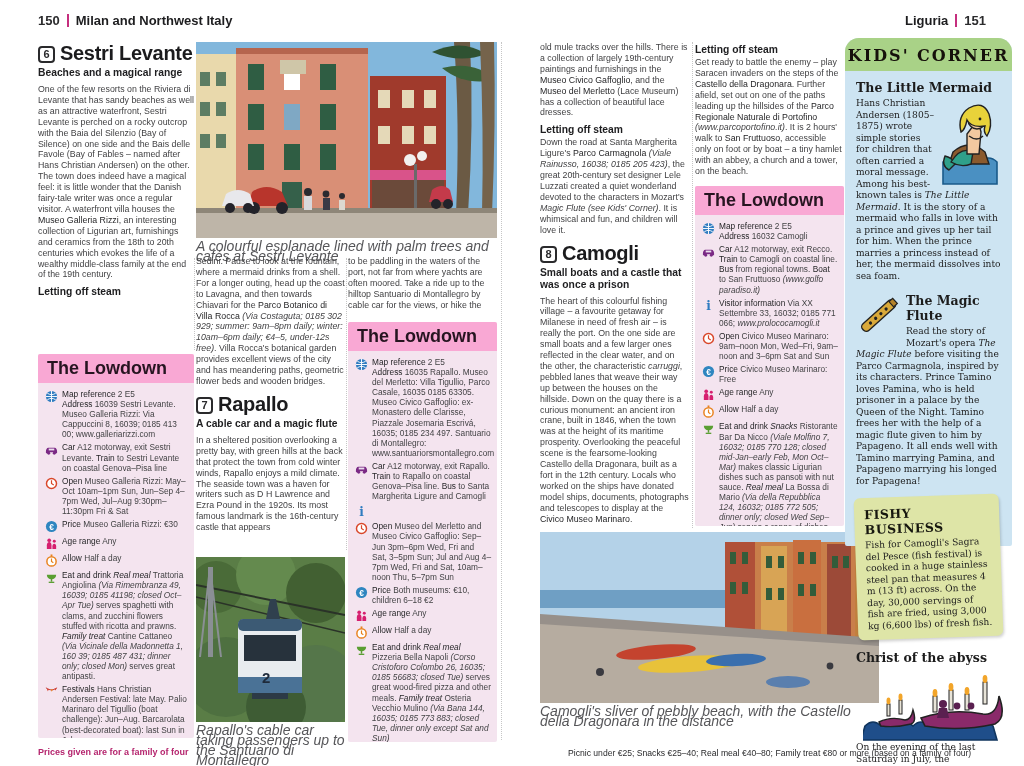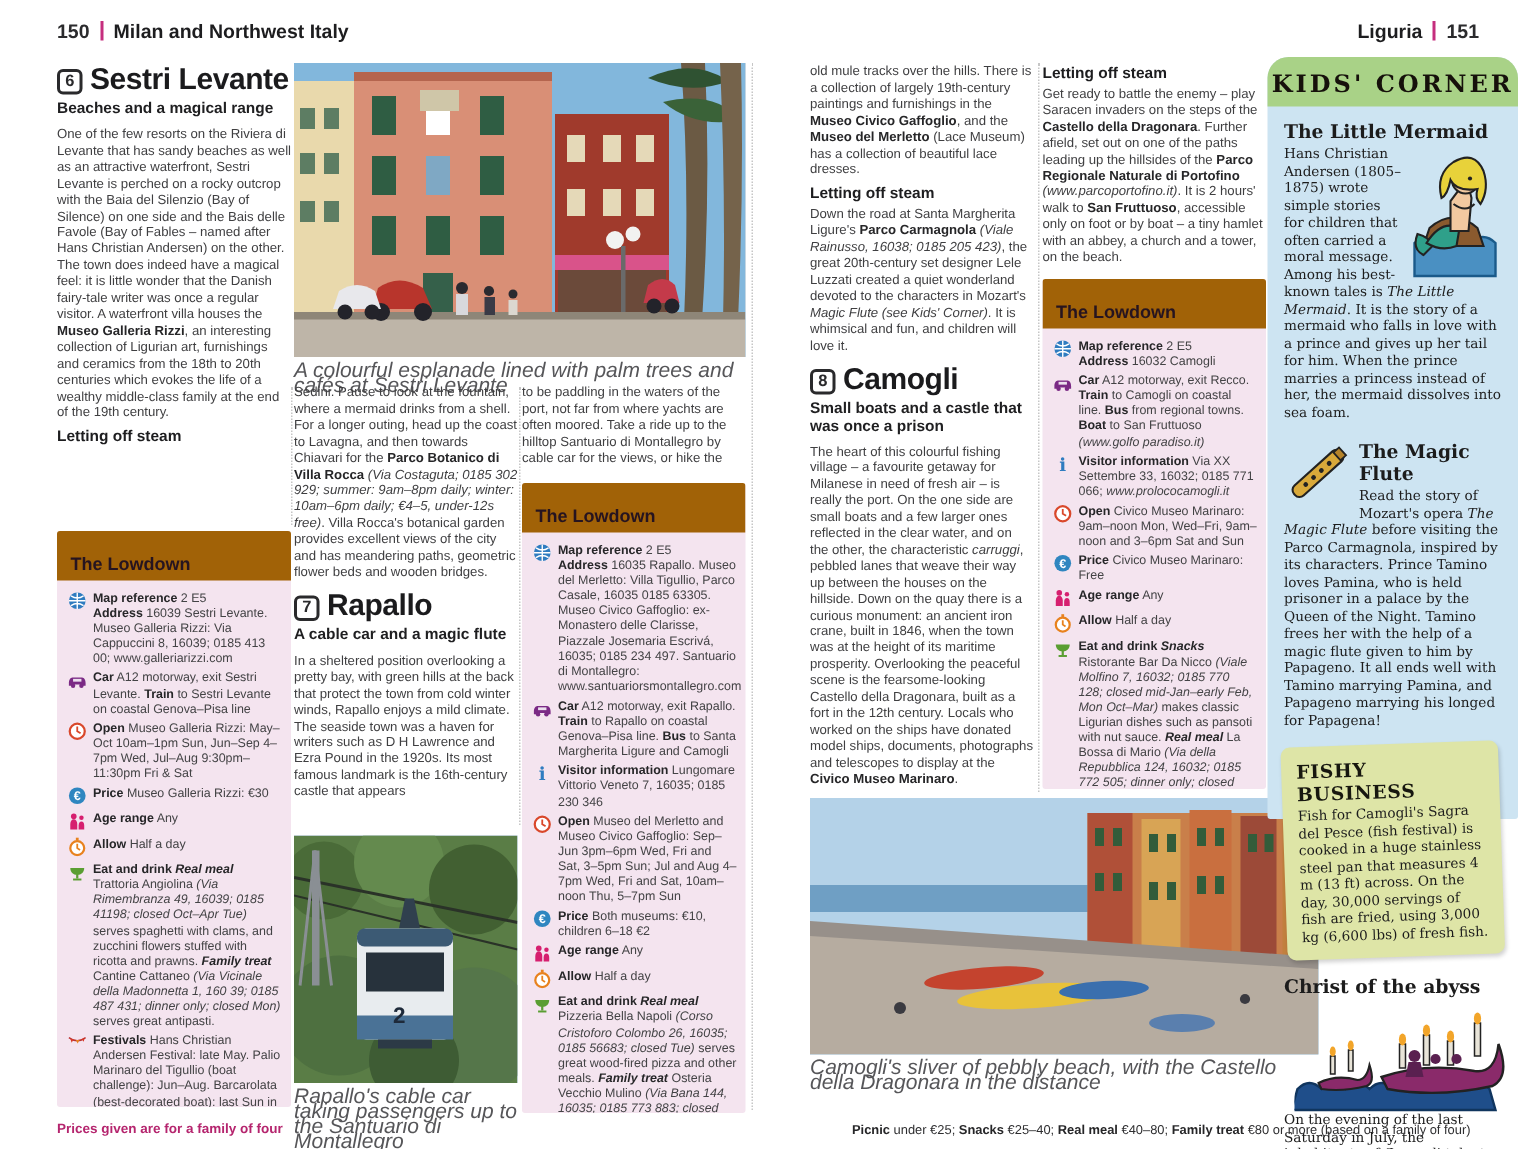--- a/index.html
+++ b/index.html
@@ -1,19 +1,19 @@
 <!DOCTYPE html>
 <html><head>
 <meta charset="utf-8">
 <style>
   *{margin:0;padding:0;box-sizing:border-box}
   html,body{width:1024px;height:766px}
   body{position:relative;overflow:hidden;background:#fff;color:#3f3f41;
        font-family:"Liberation Sans",sans-serif;}
-  .seg-b{font-weight:bold;color:#262628}
+  .seg-b{font-weight:normal;color:#262628}
   .seg-i{font-style:italic}
 
   
   .hdr{position:absolute;top:13px;font-size:13px;color:#2b2b2d;white-space:nowrap}
   .hdr-left{left:38px}
   .hdr-right{right:38px;}
   .pnum{font-weight:bold;color:#2b2b2d}
   .htitle{font-weight:bold;color:#1d1d1f}
   .hbar{display:inline-block;width:2px;height:13px;background:#c52e7e;margin:0 7px;vertical-align:-2px}
 
@@ -32,21 +32,21 @@
   .sec-title{font-size:20px;font-weight:bold;color:#1b1b1d;letter-spacing:-0.3px}
   .sub{font-size:10.3px;font-weight:bold;color:#1f1f21;line-height:12px;margin:2px 0 5px}
   .body{font-size:8.8px;line-height:10.9px;margin-bottom:6px}
   .steam-h{font-size:10.3px;font-weight:bold;color:#1d1d1f;margin:2px 0 2px}
 
   
   .lowdown{position:absolute;background:#f4e4ef;overflow:hidden;border-radius:2px}
   .ld1{left:38px;top:354px;width:156px;height:384px}
   .ld2{left:348px;top:322px;width:149px;height:420px}
   .ld3{left:695px;top:186px;width:149px;height:340px}
-  .ld-head{background:#a16207;padding:15px 9px 4px;font-size:12px;font-weight:bold;color:#261420}
+  .ld-head{background:#f9a8d4;padding:4px 9px 4px;font-size:18px;font-weight:bold;color:#261420}
   .ld-list{padding:6px 6px 4px 7px}
   .ld-row{display:flex;gap:4px;margin-bottom:3px}
   .ld-icon{flex:0 0 13px;width:13px;height:13px;margin-top:1px}
   .ld-icon svg{width:13px;height:13px;display:block}
   .ld-text{font-size:8.3px;line-height:10.1px;white-space:pre-wrap;color:#434345}
 
   
   .photo{position:absolute;overflow:hidden;background:#9db8c9}
   .photo svg{display:block;width:100%;height:100%}
   .p1{left:196px;top:42px;width:301px;height:196px}
@@ -318,21 +318,20 @@
           </svg>
         </span>
         <span class="ld-text"><span class="seg-b">Car</span><span> A12 motorway, exit Rapallo. </span><span class="seg-b">Train</span><span> to Rapallo on coastal Genova–Pisa line. </span><span class="seg-b">Bus</span><span> to Santa Margherita Ligure and Camogli</span></span>
       </div>
       <div class="ld-row">
         <span class="ld-icon">
           <svg viewBox="0 0 14 14">
             <text x="7" y="12" text-anchor="middle" font-size="13" font-family="DejaVu Serif,serif" font-weight="bold" fill="#2f7cc0">i</text>
           </svg>
         </span>
-        <span class="ld-text"><span class="seg-b">Visitor information</span><span> Lungomare Vittorio Veneto 7, 16035; 0185 230 346</span></span>
       </div>
       <div class="ld-row">
         <span class="ld-icon">
           <svg viewBox="0 0 14 14">
             <circle cx="7" cy="7" r="5.4" fill="#fff" stroke="#d9482b" stroke-width="1.6"></circle>
             <path d="M7 3.6V7l2.4 1.5" stroke="#d9482b" stroke-width="1.3" fill="none"></path>
           </svg>
         </span>
         <span class="ld-text"><span class="seg-b">Open</span><span> Museo del Merletto and Museo Civico Gaffoglio: Sep–Jun 3pm–6pm Wed, Fri and Sat, 3–5pm Sun; Jul and Aug 4–7pm Wed, Fri and Sat, 10am–noon Thu, 5–7pm Sun</span></span>
       </div>

